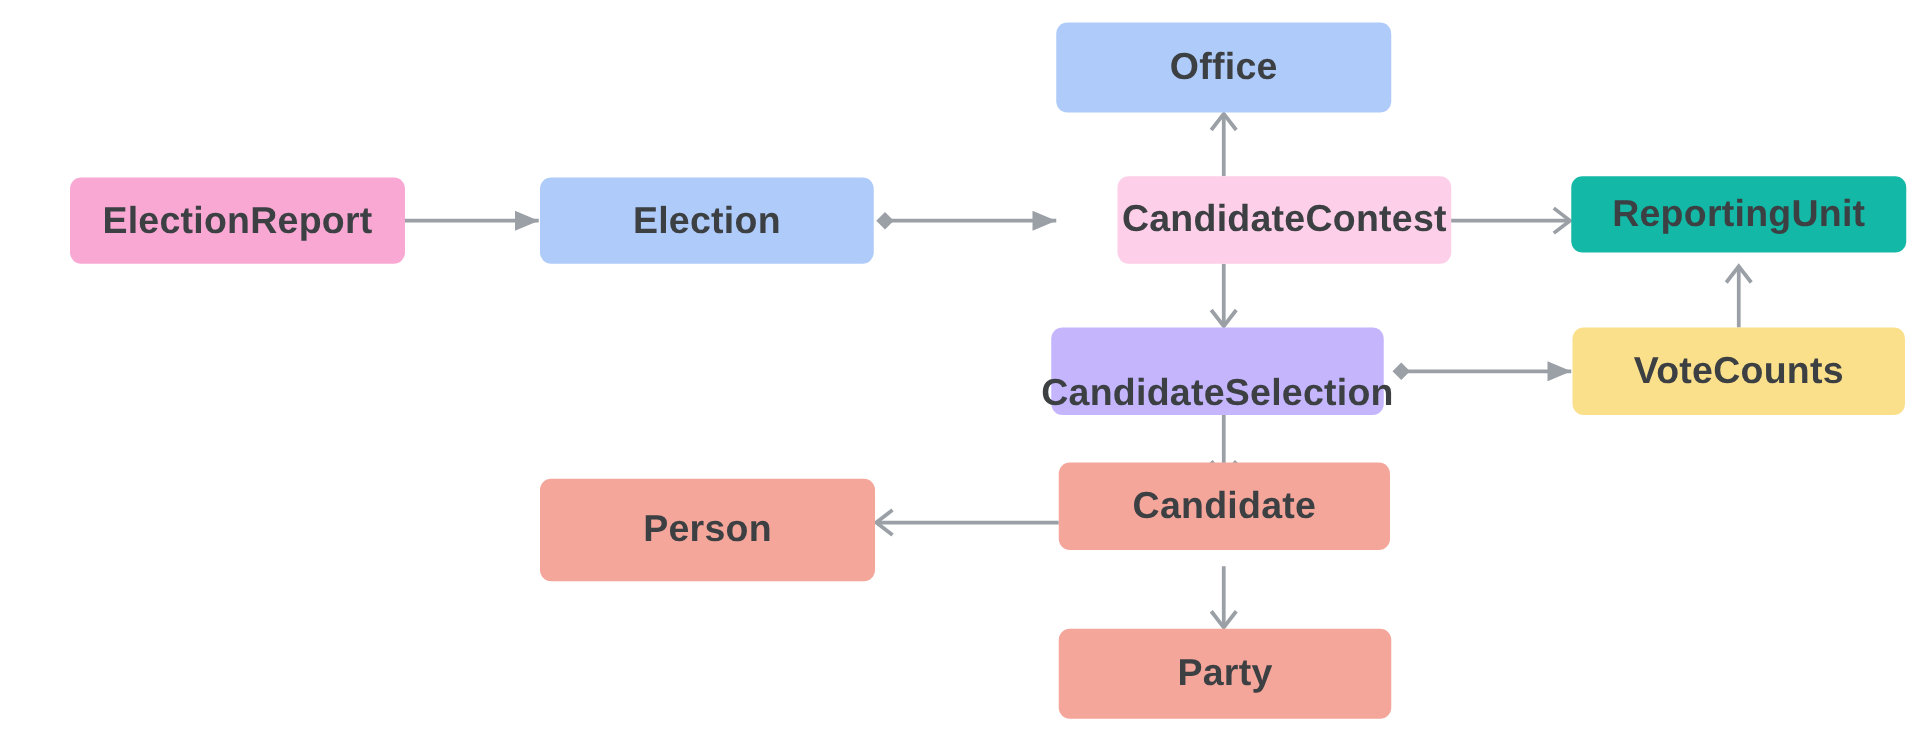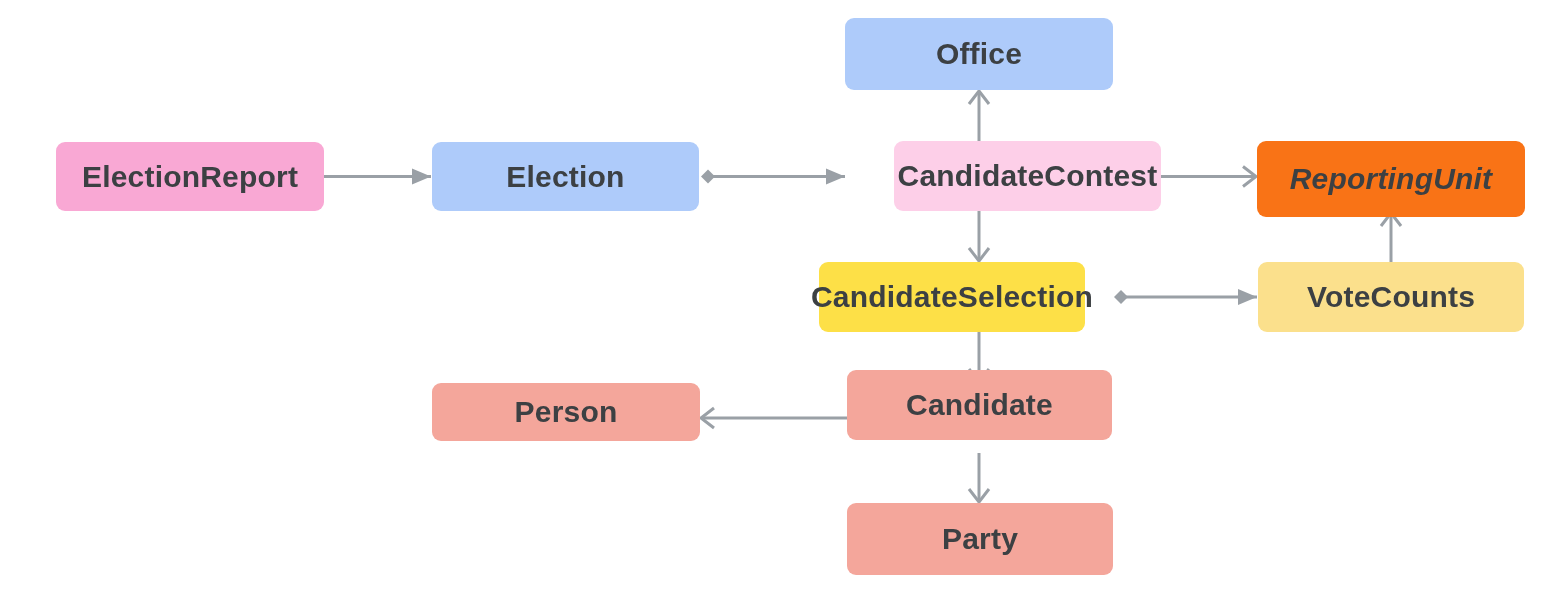--- a/index.html
+++ b/index.html
@@ -85,30 +85,30 @@
     </div>
     <div class="node" style="left: 432px; top: 142px; width: 267px; height: 69px; background: rgb(174, 203, 250);">
       <span>Election</span>
     </div>
     <div class="node" style="left: 845px; top: 18px; width: 268px; height: 72px; background: rgb(174, 203, 250);">
       <span>Office</span>
     </div>
     <div class="node" style="left: 846px; top: 141px; width: 267px; height: 70px; background: rgb(253, 207, 232); margin-left: 48px;">
       <span>CandidateContest</span>
     </div>
-    <div class="node" style="left: 1257px; top: 141px; width: 268px; height: 76px; background: #f97316; font-style: italic;">
+    <div class="node" style="left: 1257px; top: 141px; width: 268px; height: 61px; background: #14b8a6;">
       <span>ReportingUnit</span>
     </div>
-    <div class="node" style="left: 819px; top: 262px; width: 266px; height: 70px; background: #fde047;">
+    <div class="node" style="left: 841px; top: 262px; width: 266px; height: 70px; background: #c4b5fd; align-items: flex-end;">
       <span>CandidateSelection</span>
     </div>
     <div class="node" style="left: 1258px; top: 262px; width: 266px; height: 70px; background: rgb(251, 224, 140);">
       <span>VoteCounts</span>
     </div>
-    <div class="node" style="left: 432px; top: 383px; width: 268px; height: 58px; background: rgb(244, 166, 155);">
+    <div class="node" style="left: 432px; top: 383px; width: 268px; height: 82px; background: rgb(244, 166, 155);">
       <span>Person</span>
     </div>
     <div class="node" style="left: 847px; top: 370px; width: 265px; height: 70px; background: rgb(244, 166, 155);">
       <span>Candidate</span>
     </div>
     <div class="node" style="left: 847px; top: 503px; width: 266px; height: 72px; background: rgb(244, 166, 155);">
       <span>Party</span>
     </div>
   </div>
 

